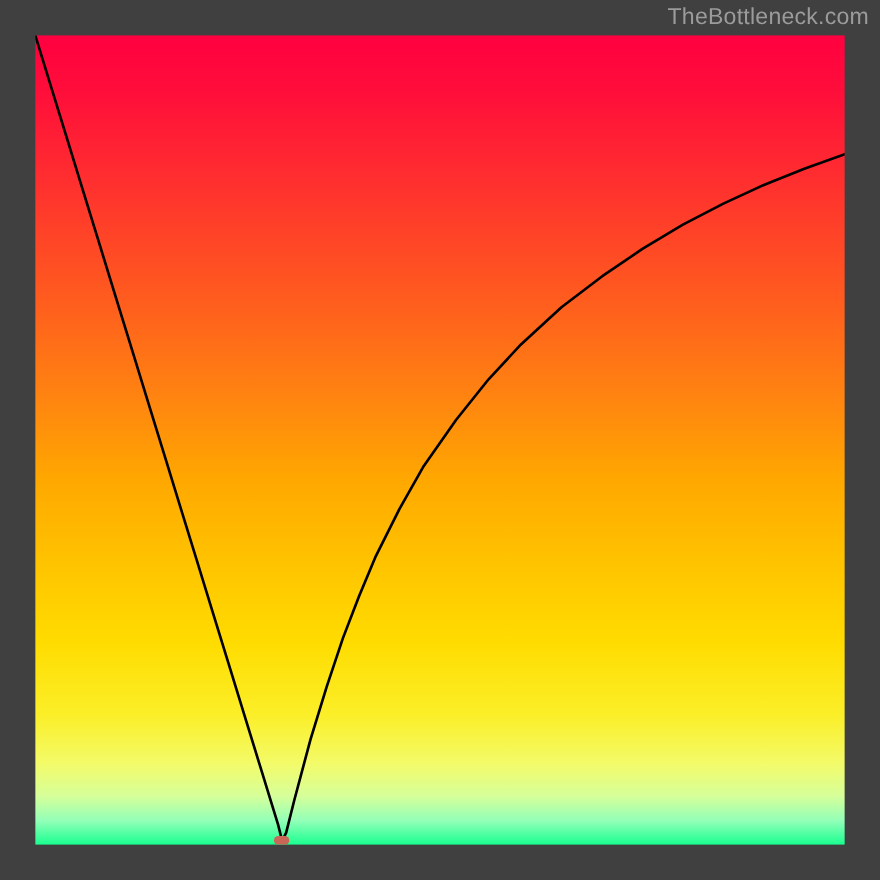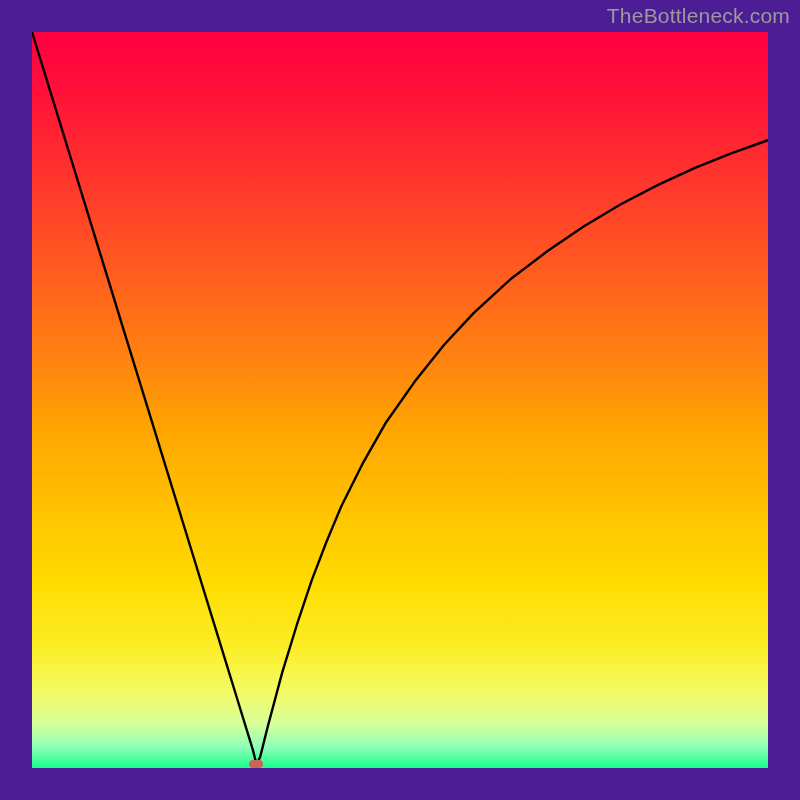--- a/index.html
+++ b/index.html
@@ -3,21 +3,21 @@
 <meta charset="utf-8">
 <style>
   * { box-sizing: border-box; margin: 0; padding: 0; }
   html, body { width: 800px; height: 800px; overflow: hidden; }
   body { background: #000; font-family: Arial, Helvetica, sans-serif; }
 
   .frame {
     position: relative;
     width: 800px;
     height: 800px;
-    background: #4c1d95;
+    background: #404040;
   }
 
   .plot {
     position: absolute;
     left: 32px;
     top: 32px;
     width: 736px;
     height: 736px;
     overflow: hidden;
   }

